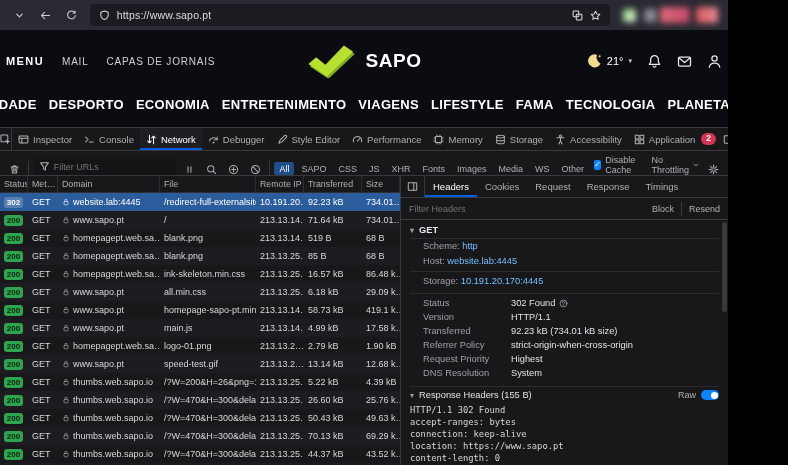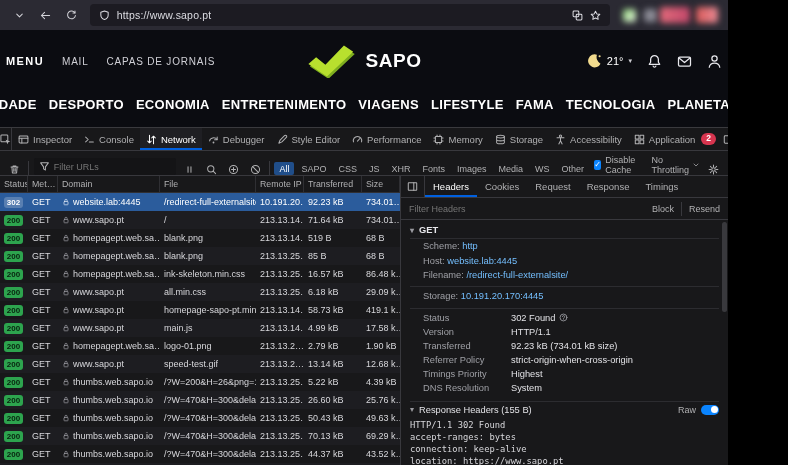--- a/index.html
+++ b/index.html
@@ -764,21 +764,20 @@
           <span class="txtbtn">Resend</span>
         </div>
         <div class="det-content">
           <div class="det-get">
             <span class="caret">▾</span>
             <span>GET</span>
           </div>
           <div id="url-info">
               <div class="kv"><span class="k">Scheme: </span><span class="v">http</span></div>
               <div class="kv"><span class="k">Host: </span><span class="v">website.lab:4445</span></div>
-              <div class="kv"><span class="k">Filename: </span><span class="v">/redirect-full-externalsite/</span></div>
             </div>
           <div class="addr" id="addr-line"><span class="k" style="color: rgb(159, 160, 166);">Storage: </span><span class="v" style="color: rgb(116, 191, 255);">10.191.20.170:4445</span></div>
           <div class="props" id="props">
               <div class="prop">
                 <span class="plabel">Status</span>
                 <span class="pvalue">302 Found<span class="i help">
                     <svg viewBox="0 0 12 12">
                       <circle cx="6" cy="6" r="4.6"></circle>
                       <path d="M4.6 4.7a1.45 1.45 0 1 1 1.9 1.6c-.4.2-.5.5-.5 1"></path>
                       <circle cx="6" cy="9" r="0.55" fill="currentColor" stroke="none"></circle>
@@ -791,21 +790,21 @@
               </div>
               <div class="prop">
                 <span class="plabel">Transferred</span>
                 <span class="pvalue">92.23 kB (734.01 kB size)</span>
               </div>
               <div class="prop">
                 <span class="plabel">Referrer Policy</span>
                 <span class="pvalue">strict-origin-when-cross-origin</span>
               </div>
               <div class="prop">
-                <span class="plabel">Timings Priority</span>
+                <span class="plabel">Request Priority</span>
                 <span class="pvalue">Highest</span>
               </div>
               <div class="prop">
                 <span class="plabel">DNS Resolution</span>
                 <span class="pvalue">System</span>
               </div>
             </div>
           <div class="det-sec">
             <span class="caret">▾</span>
             <span>Response Headers (155 B)</span>

